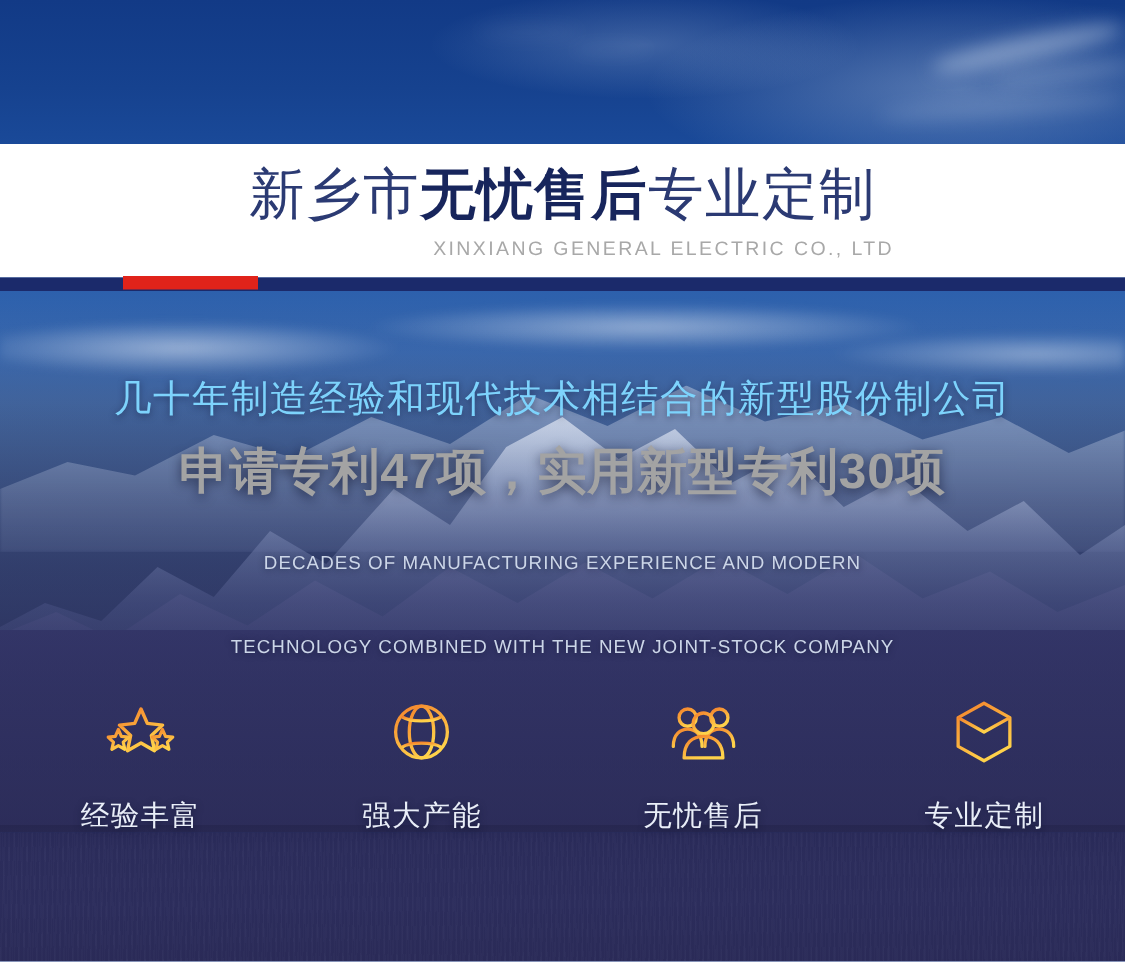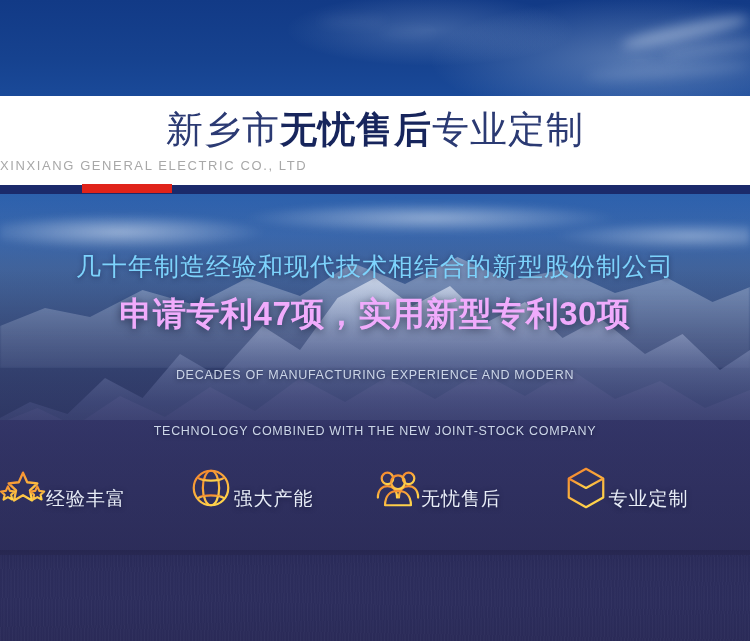--- a/index.html
+++ b/index.html
@@ -172,21 +172,21 @@
     white-space: nowrap;
   }
   .company-cn .strong {
     font-weight: 700;
     color: #17255c;
   }
   .company-en {
     position: absolute;
     left: 0; top: 157px;
     width: 596px;
-    text-align: left;
+    text-align: right;
     font-size: 13px;
     line-height: 18px;
     color: #a8a8a8;
     letter-spacing: 1.6px;
     white-space: nowrap;
   }
 
   
   .headline-1 {
     position: absolute;
@@ -201,21 +201,21 @@
     white-space: nowrap;
     text-shadow: 0 1px 5px rgba(16,22,52,0.55);
   }
   .headline-2 {
     position: absolute;
     left: 0; top: 293px;
     width: 750px;
     text-align: center;
     font-size: 33px;
     line-height: 42px;
-    color: #f0abfc;
+    color: #a3a3a3;
     font-weight: 700;
     letter-spacing: 0.5px;
     white-space: nowrap;
     text-shadow: 0 2px 8px rgba(14,18,46,0.70);
   }
   .subline {
     position: absolute;
     left: 0;
     width: 750px;
     text-align: center;
@@ -233,21 +233,21 @@
   .features {
     position: absolute;
     left: 0; top: 465px;
     width: 750px; height: 110px;
     display: flex;
     align-items: flex-start;
   }
   .feature {
     flex: 1 1 0;
     display: flex;
-    flex-direction: row;
+    flex-direction: column;
     align-items: center;
   }
   .feature-icon {
     width: 46px; height: 46px;
     display: block;
   }
   .feature-label {
     margin-top: 22px;
     font-size: 19px;
     line-height: 24px;

